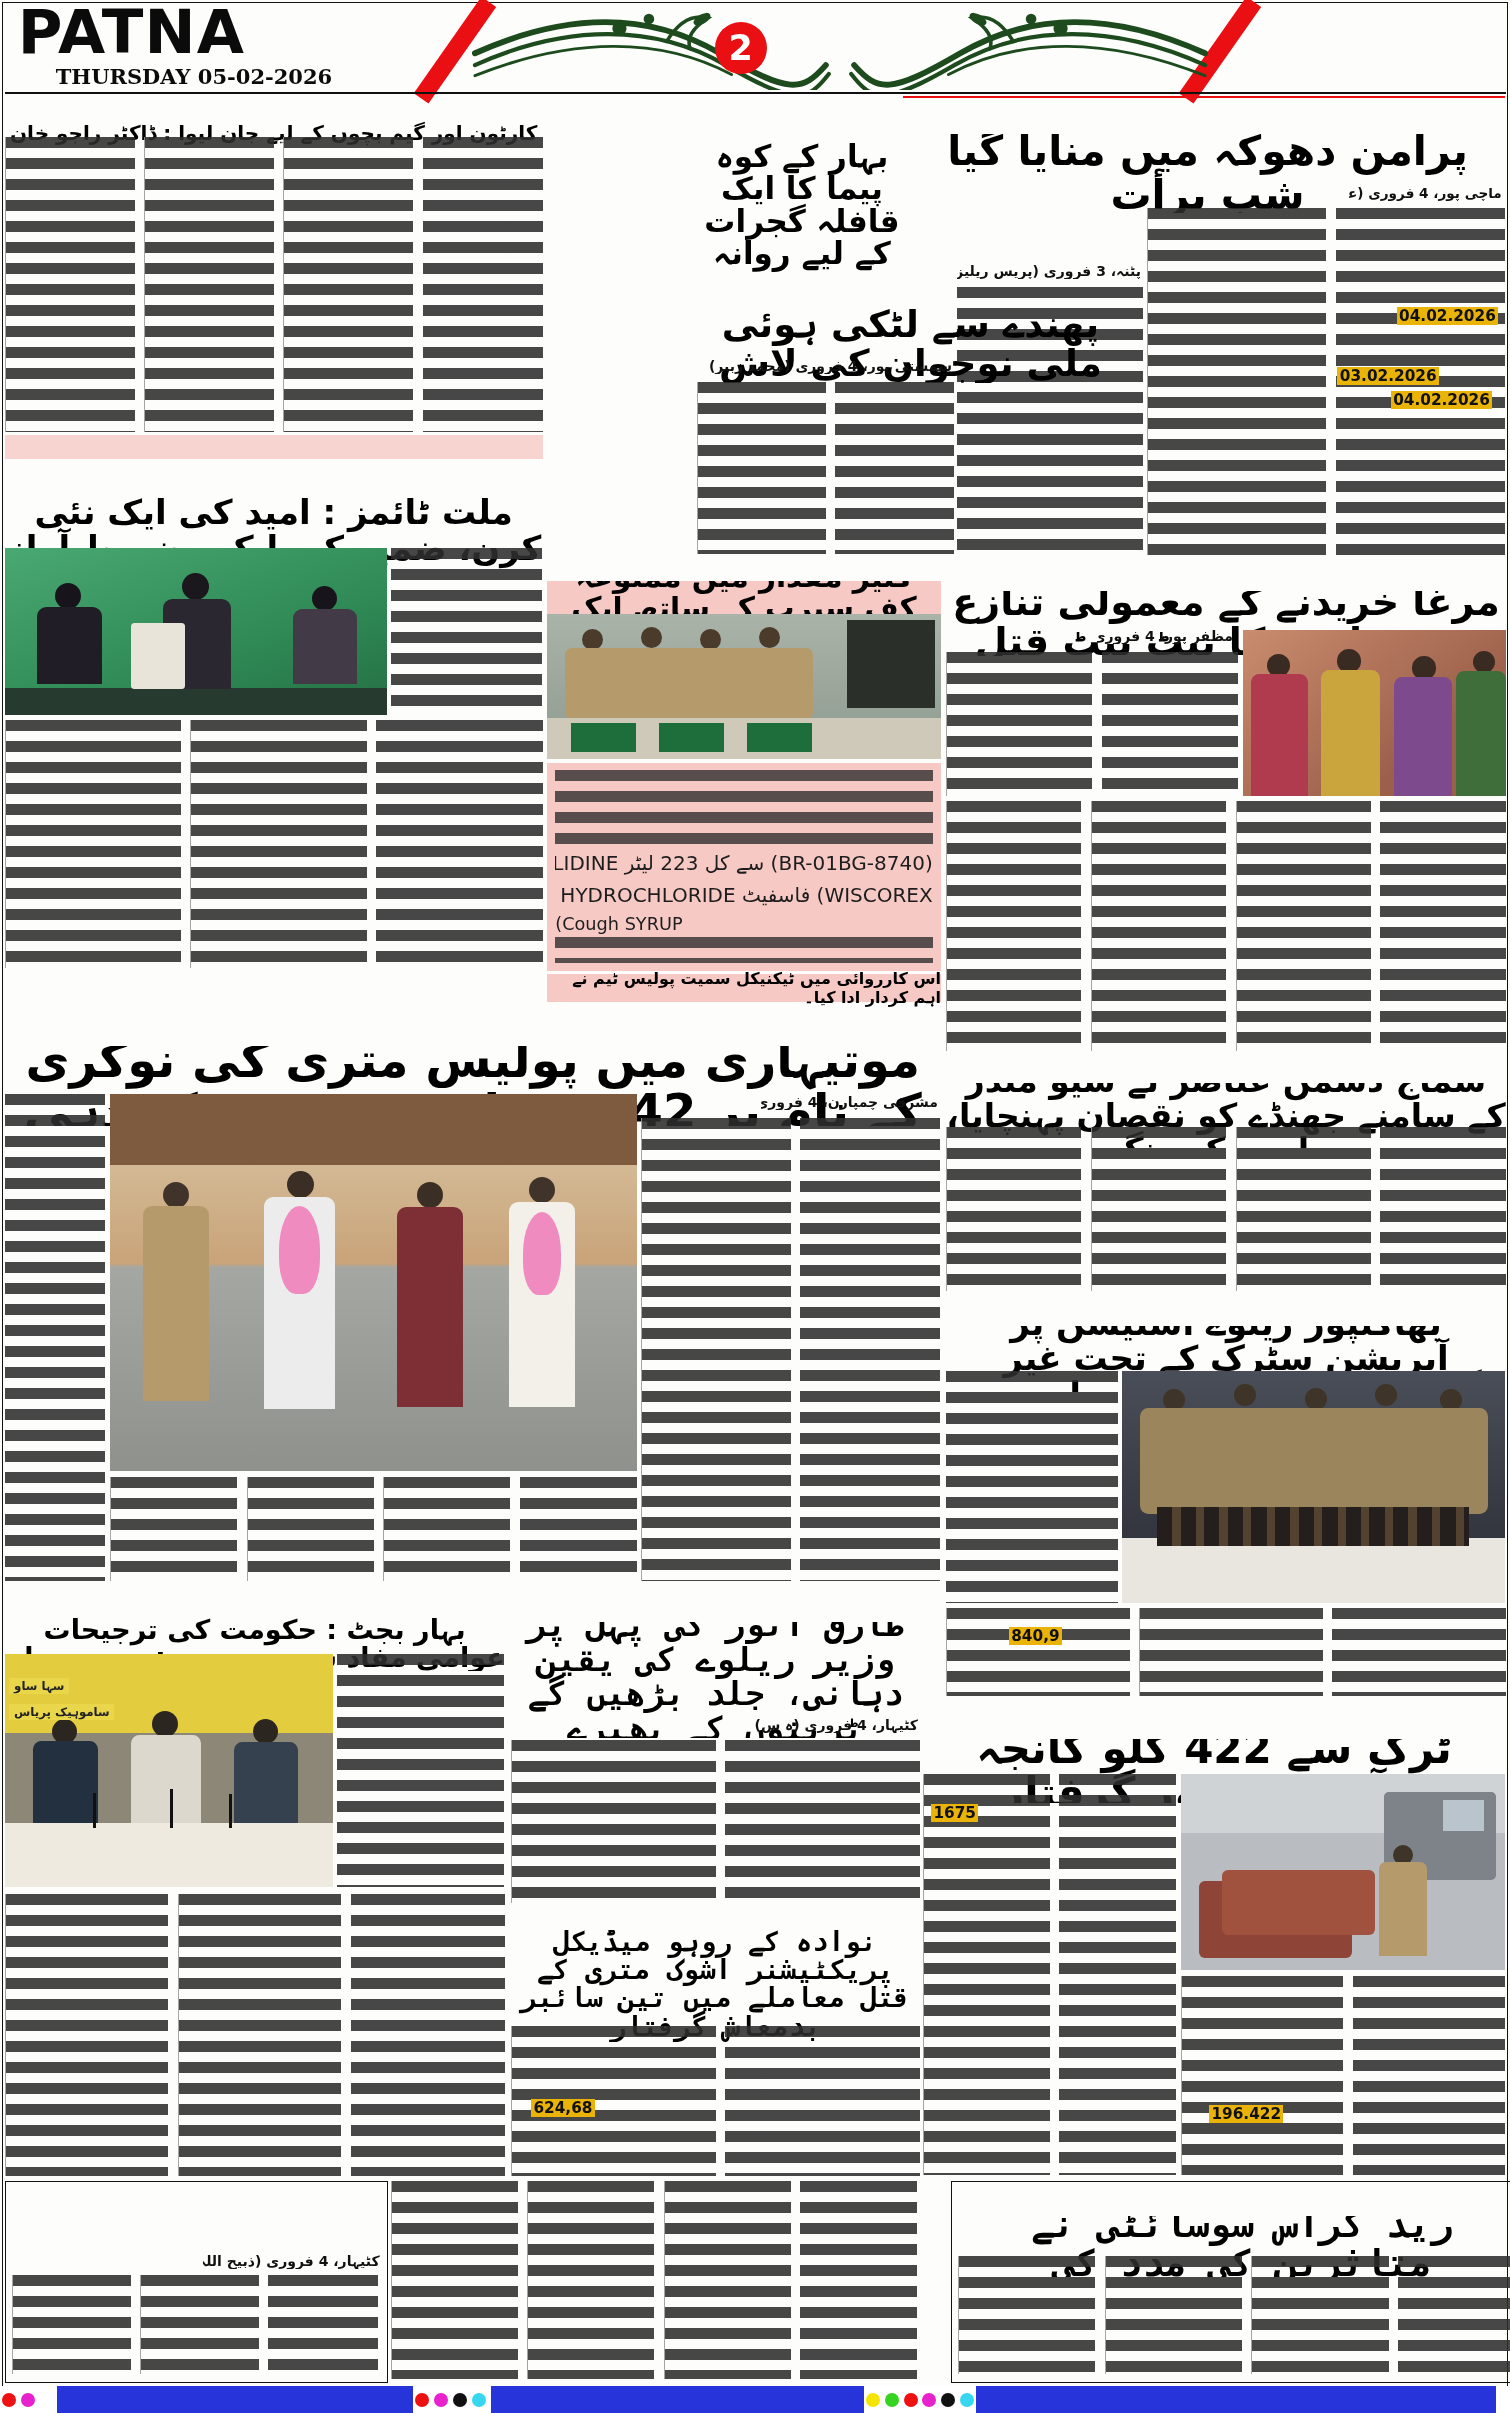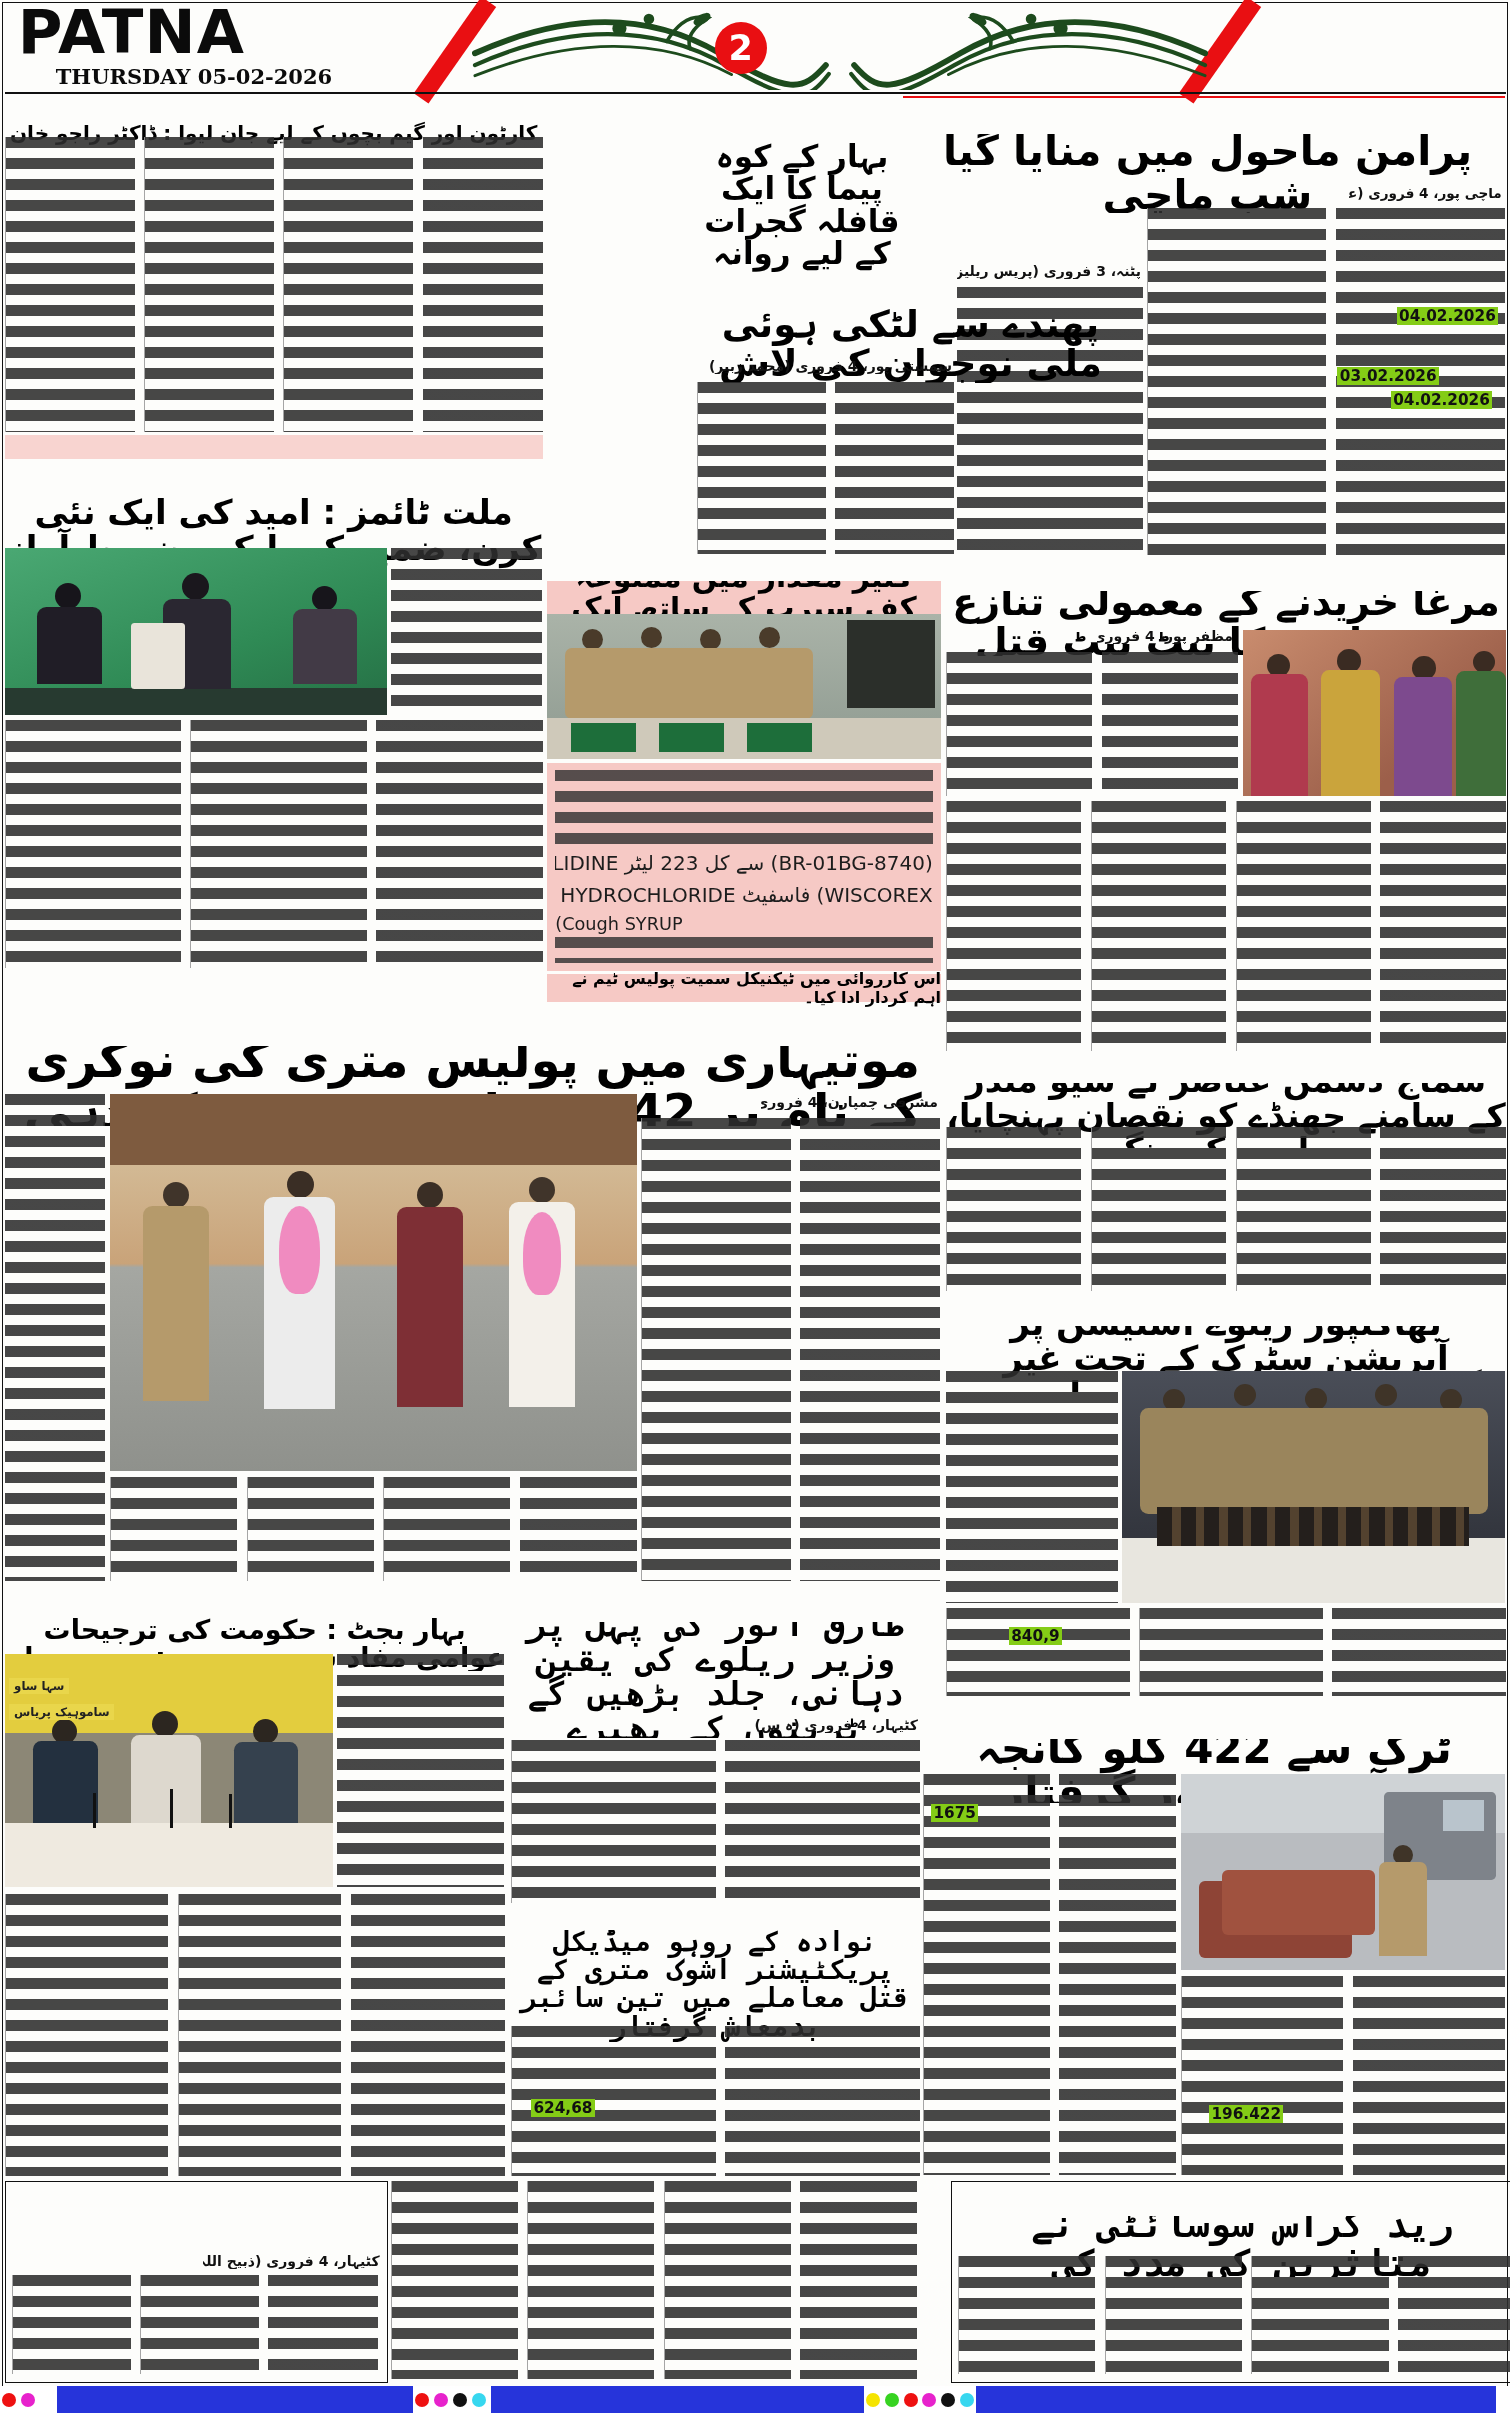--- a/index.html
+++ b/index.html
@@ -11,21 +11,21 @@
   .tl{background:repeating-linear-gradient(to bottom,#2e2e2e 0 11.2px,transparent 11.2px 21px);opacity:.88;}
   .tl.light{opacity:.8}
   .cols{position:absolute;display:flex;flex-direction:row-reverse;gap:9.4px;}
   .cols>div{flex:1;}
   .cols.ruled>div+div{border-left:0.6px solid #9a9a9a;padding-left:8.8px;}
   
   .nh{position:absolute;display:flex;align-items:center;justify-content:center;direction:rtl;
       font-weight:700;color:#000;text-align:center;overflow:hidden;line-height:1.05;}
   .bh{font-weight:900;letter-spacing:-0.6px;font-family:Liberation Mono, monospace;}
   .by{position:absolute;direction:rtl;font-size:14px;font-weight:700;color:#111;white-space:nowrap;overflow:hidden;}
-  .chip{position:absolute;font-weight:700;color:#111;background:#84cc16;padding:0 2.4px;font-size:15.3px;}
+  .chip{position:absolute;font-weight:700;color:#111;background:#eab308;padding:0 2.4px;font-size:15.3px;}
   .pink{background:#f6c9c5;}
   .ph{position:absolute;overflow:hidden;}
   .head{position:absolute;border-radius:50%;}
   .rule{position:absolute;background:#111;}
   .dot{width:14px;height:14px;border-radius:50%;display:inline-block;margin:0 2.4px;}
   .capchip{position:absolute;background:#e9d64b;color:#222;font-size:11.8px;font-weight:700;
            direction:rtl;padding:1.2px 4.7px;white-space:nowrap;overflow:hidden;}
   .eng{position:absolute;font-family:"DejaVu Sans",sans-serif;color:#1d1d1d;font-weight:500;
        white-space:nowrap;overflow:hidden;}
 </style>
@@ -76,21 +76,21 @@
     <div class="cols ruled" style="left:4.7px;top:137px;width:538px;height:295px;">
       <div class="tl"></div>
       <div class="tl"></div>
       <div class="tl"></div>
       <div class="tl"></div>
     </div>
     <div class="abs pink tl light" style="left:4.7px;top:435px;width:538px;height:23.6px;"></div>
   </section>
 
   <section>
-    <h2 class="nh" style="left:909px;top:100px;width:597px;height:79px;font-size:41px;">پرامن ماحول میں منایا گیا شب ماچی</h2>
+    <h2 class="nh" style="left:909px;top:100px;width:597px;height:79px;font-size:41px;">پرامن دھوکہ میں منایا گیا شب برأت</h2>
     <div class="by" style="right:8.3px;top:185px;width:153px;font-size:13.6px;">ماچی پور، 4 فروری (عبدالواحد)</div>
     <div class="cols ruled" style="left:1147px;top:208px;width:358px;height:347px;">
       <div class="tl"></div>
       <div class="tl"></div>
     </div>
     <span class="chip" style="right:11.8px;top:307px;">04.02.2026</span>
     <span class="chip" style="right:71px;top:367px;">03.02.2026</span>
     <span class="chip" style="right:17.7px;top:391px;">04.02.2026</span>
   </section>
 

